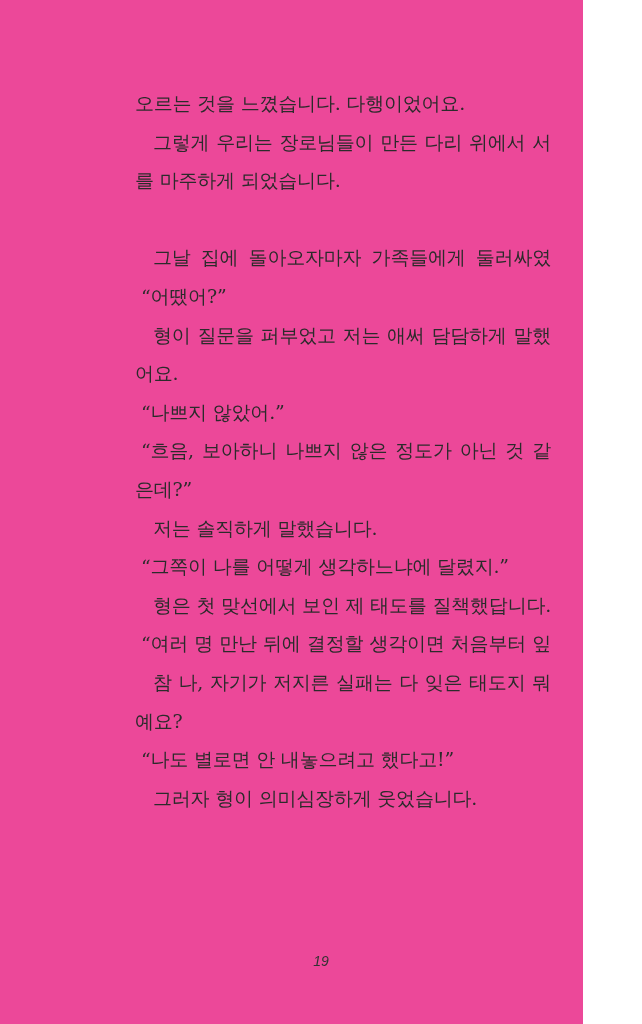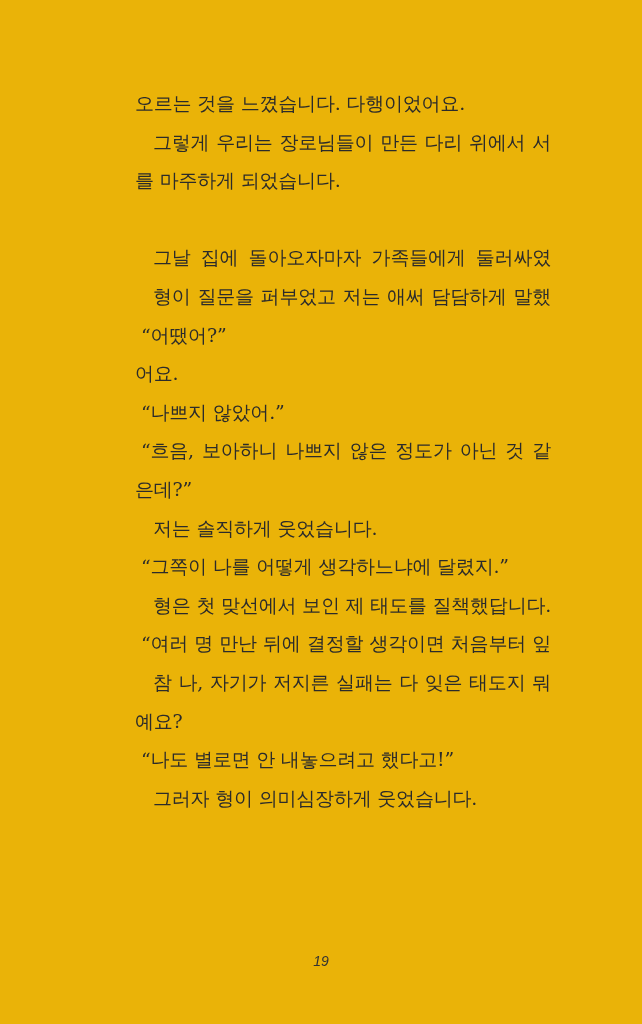--- a/index.html
+++ b/index.html
@@ -11,23 +11,23 @@
       width: 642px;
       height: 1024px;
       position: relative;
       overflow: hidden;
       font-family: "DejaVu Serif", "Liberation Serif", serif;
       color: #2a2a2a;
     }
     .page {
       position: absolute;
       left: 0; top: 0;
-      width: 642px;
+      width: 583px;
       height: 1024px;
-      background: #eab308;
+      background: #ec4899;
     }
     .text-block {
       position: absolute;
       left: 135px;
       top: 84px;
       width: 416px;
     }
     .line {
       height: 38.6px;
       line-height: 38.6px;
@@ -66,27 +66,27 @@
 </head>
 <body>
 
 <div class="page">
   <div class="text-block">
     <div class="line">오르는 것을 느꼈습니다. 다행이었어요.</div>
     <div class="line indent justify">그렇게 우리는 장로님들이 만든 다리 위에서 서로</div>
     <div class="line">를 마주하게 되었습니다.</div>
     <div class="line blank"></div>
     <div class="line indent justify">그날 집에 돌아오자마자 가족들에게 둘러싸였답</div>
+    <div class="line quote">“어땠어?”</div>
     <div class="line indent justify">형이 질문을 퍼부었고 저는 애써 담담하게 말했</div>
-    <div class="line quote">“어땠어?”</div>
     <div class="line">어요.</div>
     <div class="line quote">“나쁘지 않았어.”</div>
     <div class="line quote justify">“흐음, 보아하니 나쁘지 않은 정도가 아닌 것 같</div>
     <div class="line">은데?”</div>
-    <div class="line indent">저는 솔직하게 웃었습니다.</div>
+    <div class="line indent">저는 솔직하게 말했습니다.</div>
     <div class="line quote">“그쪽이 나를 어떻게 생각하느냐에 달렸지.”</div>
     <div class="line indent">형은 첫 맞선에서 보인 제 태도를 질책했답니다.</div>
     <div class="line quote justify">“여러 명 만난 뒤에 결정할 생각이면 처음부터 잎</div>
     <div class="line indent justify">참 나, 자기가 저지른 실패는 다 잊은 태도지 뭐</div>
     <div class="line">예요?</div>
     <div class="line quote">“나도 별로면 안 내놓으려고 했다고!”</div>
     <div class="line indent">그러자 형이 의미심장하게 웃었습니다.</div>
   </div>
   <div class="page-number">19</div>
 </div>

